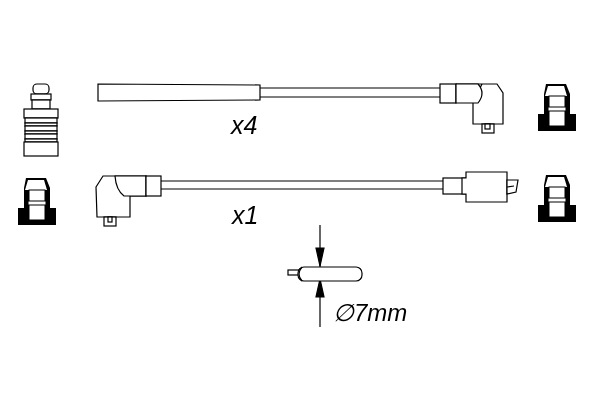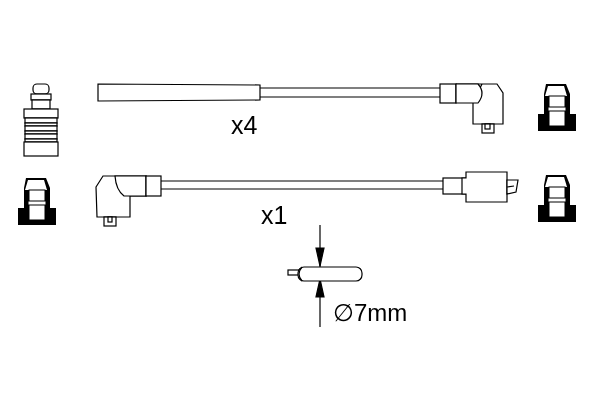--- a/index.html
+++ b/index.html
@@ -1,18 +1,18 @@
 <!DOCTYPE html>
 <html><head>
   <meta charset="utf-8">
   <style>
     html, body { margin: 0; padding: 0; background: #ffffff; }
     body { width: 600px; height: 400px; position: relative; overflow: hidden; font-family: "Liberation Sans", sans-serif; }
     svg { position: absolute; left: 0; top: 0; }
-    .lbl { position: absolute; color: #000; font-family: "Liberation Sans", sans-serif; line-height: 1; }
+    .lbl { position: absolute; color: #000; font-family: "Liberation Sans", sans-serif; line-height: 1; font-style: italic; }
     .qty { font-size: 25px; }
     .dim { font-size: 24px; }
   </style>
 </head>
 <body>
 
 <svg width="600" height="400" viewBox="0 0 600 400">
   <defs>
     <pattern id="hatch" width="4" height="4" patternUnits="userSpaceOnUse" patternTransform="rotate(45)">
       <line x1="0" y1="0" x2="0" y2="4" stroke="#000" stroke-width="1"></line>
@@ -86,14 +86,14 @@
     <line x1="320" y1="225" x2="320" y2="327"></line>
     <polygon points="316,248 324,248 320,266" fill="#000"></polygon>
     <polygon points="316,297 324,297 320,279" fill="#000"></polygon>
     <rect x="288" y="270" width="11" height="5" fill="#fff"></rect>
     <rect x="298" y="267" width="64" height="14" rx="6" fill="#fff"></rect>
     <path d="M302,267 Q296,274 302,281" fill="none"></path>
   </g>
 </svg>
 
 <div class="lbl qty" style="left:231px; top:113px;">x4</div>
-<div class="lbl qty" style="left:232px; top:203px;margin-left:29px;">x1</div>
+<div class="lbl qty" style="left:232px; top:203px;">x1</div>
 <div class="lbl dim" style="left:333px; top:301px;">∅7mm</div>
 
 </body></html>

